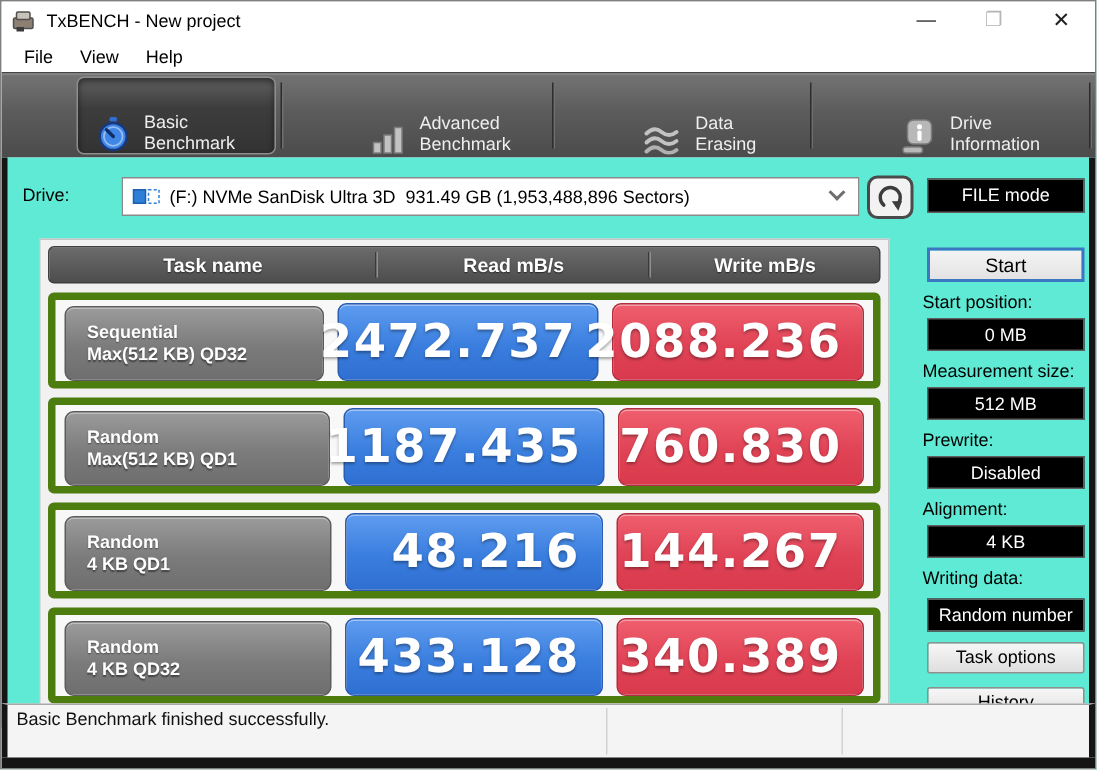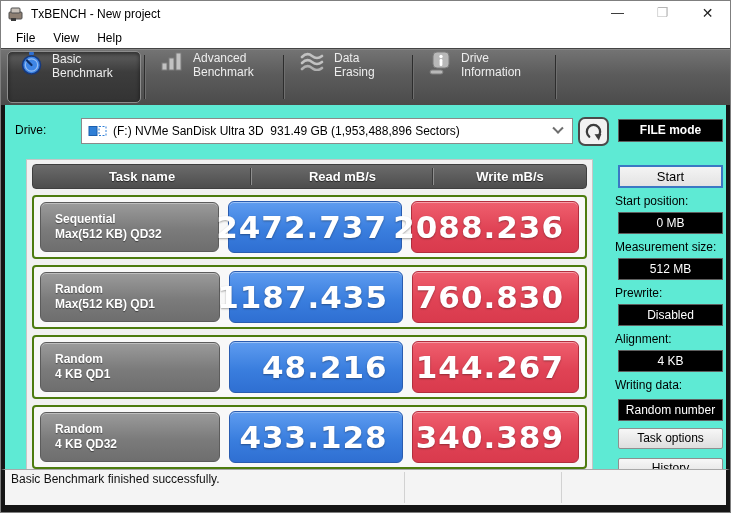--- a/index.html
+++ b/index.html
@@ -22,22 +22,22 @@
   
   .menubar { position:absolute; left:0; top:26px; right:0; height:21px; background:#fff;
     display:flex; align-items:center; padding-left:6px; }
   .menu-item { font-size:12px; color:#000; padding:2px 9px; }
 
   
   .toolbar { position:absolute; left:0; top:47px; right:0; height:57px;
     background:linear-gradient(#747474, #5c5c5c 45%, #4b4b4b);
     border-top:1px solid #454545; box-shadow:inset 0 1px 0 #868686;
     display:flex; align-items:stretch; padding:2px 0 2px 6px; }
-  .tb-btn { display:flex; align-items:flex-start; gap:9px; padding:0 12px; color:#eeeeee;
-    font-size:12px; line-height:14px; }
+  .tb-btn { display:flex; align-items:flex-end; gap:9px; padding:0 12px; color:#eeeeee;
+    font-size:12px; line-height:14px;margin-left:44px; }
   .tb-btn.selected { background:linear-gradient(#606060, #3d3d3d 40%, #333333);
     border:1px solid #8d8d8d; border-radius:5px; box-shadow:inset 0 2px 4px rgba(0,0,0,.55); }
   .tb-sep { width:1px; background:#2d2d2d; margin:4px 3px; box-shadow:1px 0 0 #6f6f6f; }
 
   
   .content { position:absolute; left:0; right:0; top:104px; bottom:27px; background:#5eead4;
     border-left:4px solid #151515; border-right:4px solid #151515; }
 
   .drive-label { position:absolute; left:10px; top:18px; font-size:12px; color:#000; }
   .drive-combo { position:absolute; left:76px; top:13px; width:492px; height:26px; background:#fff;
@@ -52,41 +52,41 @@
   
   .table-panel { position:absolute; left:21px; top:54px; width:567px; height:326px;
     background:#f1f1f1; border:1px solid #c6c6c6; }
   .t-header { margin:4px 5px 0 5px; height:25px; border-radius:4px;
     background:linear-gradient(#6b6b6b, #4d4d4d); border:1px solid #3f3f3f;
     display:flex; align-items:center; color:#fff; font-weight:bold; font-size:13px;
     text-shadow:0 1px 1px rgba(0,0,0,.6); }
   .t-header .hcell { text-align:center; }
   .hcell.c1 { width:218px; } .hcell.c2 { width:181px; } .hcell.c3 { flex:1; }
   .hsep { width:1px; height:17px; background:#8f8f8f; box-shadow:-1px 0 0 #3a3a3a; }
-  .t-row { margin:6px 5px 0 5px; height:64px; background:#f8f8f8; border:2px solid #4d7c0f;
-    border-radius:4px; display:flex; align-items:center; padding:0 6px; }
+  .t-row { margin:6px 5px 0 5px; height:64px; background:#f8f8f8; border:5px solid #4d7c0f;
+    border-radius:4px; display:flex; align-items:flex-end; padding:0 6px; }
   .task-btn { width:181px; height:50px; border-radius:6px;
     background:linear-gradient(#9b9b9b, #7b7b7b 55%, #6e6e6e); border:1px solid #5c5c5c;
     color:#fff; font-size:12px; font-weight:bold; line-height:15px;
     display:flex; flex-direction:column; justify-content:center; padding-left:14px;
     text-shadow:0 1px 1px rgba(0,0,0,.45); box-shadow:inset 0 1px 0 rgba(255,255,255,.35); }
   .val { height:52px; border-radius:6px; margin-left:9px; color:#fff; font-weight:bold;
     font-size:31px; font-family:"DejaVu Sans", sans-serif; letter-spacing:1px;
     display:flex; align-items:center; justify-content:flex-end; padding-right:14px;
     text-shadow:0 1px 2px rgba(0,0,0,.35); box-shadow:inset 0 1px 0 rgba(255,255,255,.4); }
   .val.read { width:174px; background:linear-gradient(#5e9cf0, #3a7ede 55%, #2f6fd2);
     border:1px solid #2a5cb0; }
   .val.write { width:168px; background:linear-gradient(#ef5f6e, #e04355 55%, #d93a4d);
     border:1px solid #b22e3e; }
 
   
   .sidebar { position:absolute; right:1px; top:0; width:115px; height:100%; }
   .mode-box, .black-box { position:absolute; left:8px; width:105px; height:22px; background:#000;
     border:1px solid #5f5f5f; color:#fff; font-size:12px; text-align:center; line-height:20px; }
-  .mode-box { top:14px; height:23px;font-weight:bold; }
+  .mode-box { top:14px; height:23px; }
   .side-label { position:absolute; left:5px; font-size:12px; color:#000; }
   .start-btn { position:absolute; left:8px; top:60px; width:105px; height:23px;
     background:linear-gradient(#f4f4f4,#e3e3e3); border:2px solid #3b78c4;
     font-size:13px; text-align:center; line-height:19px; color:#000; }
   .side-btn { position:absolute; left:8px; width:105px; height:21px;
     background:linear-gradient(#f7f7f7,#dedede); border:1px solid #8f8f8f; border-radius:2px;
     font-size:12px; text-align:center; line-height:19px; color:#000; }
 
   
   .statusbar { position:absolute; left:0; right:0; bottom:7px; height:36px; background:#f4f4f4;

